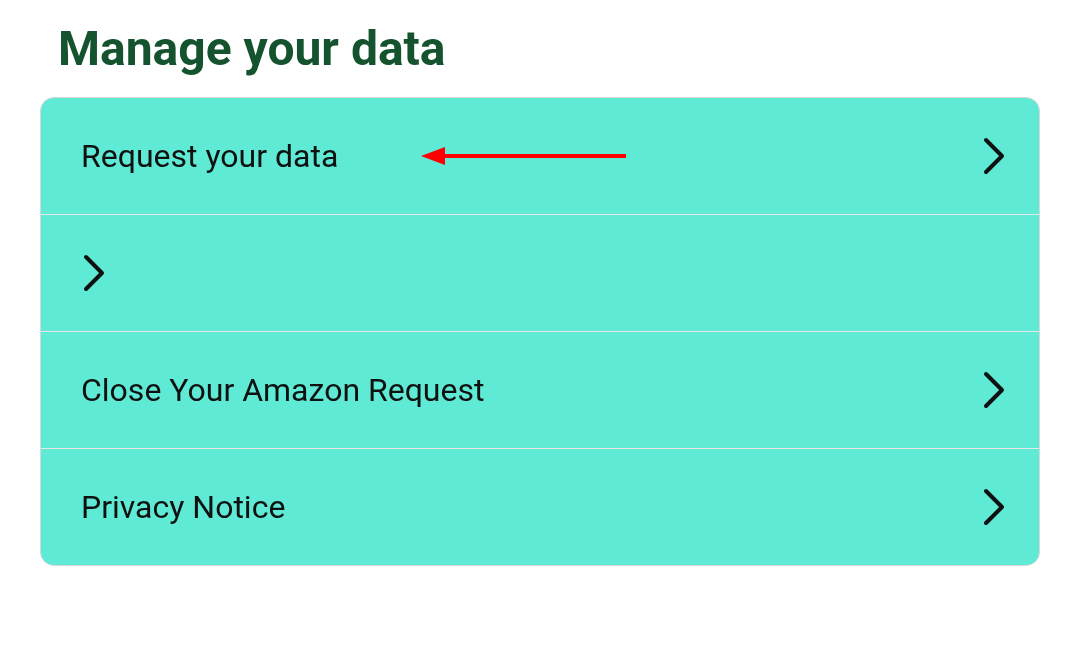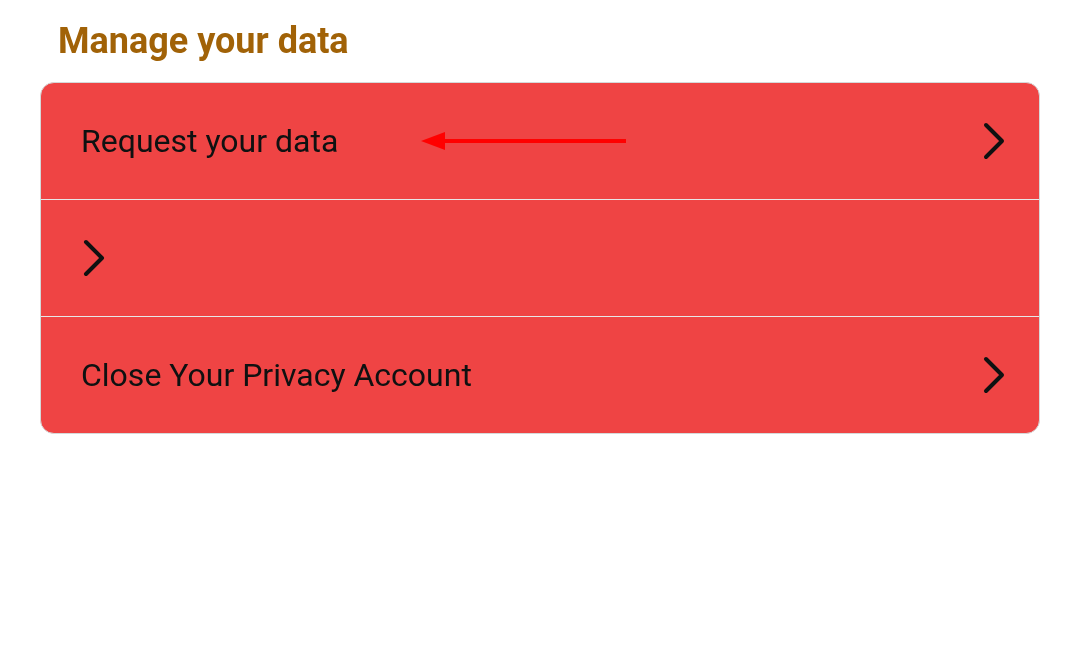--- a/index.html
+++ b/index.html
@@ -8,31 +8,31 @@
       padding: 0;
     }
     body {
       font-family: "Amazon Ember", -apple-system, BlinkMacSystemFont, "Segoe UI", Roboto, Helvetica, Arial, sans-serif;
       background: #ffffff;
       width: 1080px;
       height: 646px;
       padding: 20px 40px;
     }
     .section-title {
-      font-size: 36px;
+      font-size: 48px;
       font-weight: 700;
-      color: #a16207;
+      color: #14532d;
       margin-bottom: 20px;
       padding-left: 18px;
     }
     .list-container {
       border: 1px solid #d5d9d9;
       border-radius: 14px;
       overflow: hidden;
-      background: #ef4444;
+      background: #5eead4;
     }
     .list-item {
       display: flex;
       align-items: center;
       justify-content: space-between;
       padding: 38px 32px 38px 40px;
       border-bottom: 1px solid #e7e7e7;
       cursor: pointer;
       position: relative;
     }
@@ -87,22 +87,30 @@
 
   <div class="list-item">
     <span class="chevron">
       <svg viewBox="0 0 24 40" fill="none" stroke="#0f1111" stroke-width="4" stroke-linecap="round" stroke-linejoin="round">
         <polyline points="4,4 20,20 4,36"></polyline>
       </svg>
     </span>
   </div>
 
   <div class="list-item">
-    <span class="list-item-label">Close Your Privacy Account</span>
+    <span class="list-item-label">Close Your Amazon Request</span>
     <span class="chevron">
       <svg viewBox="0 0 24 40" fill="none" stroke="#0f1111" stroke-width="4" stroke-linecap="round" stroke-linejoin="round">
         <polyline points="4,4 20,20 4,36"></polyline>
       </svg>
     </span>
   </div>
 
+  <div class="list-item">
+    <span class="list-item-label">Privacy Notice</span>
+    <span class="chevron">
+      <svg viewBox="0 0 24 40" fill="none" stroke="#0f1111" stroke-width="4" stroke-linecap="round" stroke-linejoin="round">
+        <polyline points="4,4 20,20 4,36"></polyline>
+      </svg>
+    </span>
+  </div>
 
 </div>
 
 </body></html>

